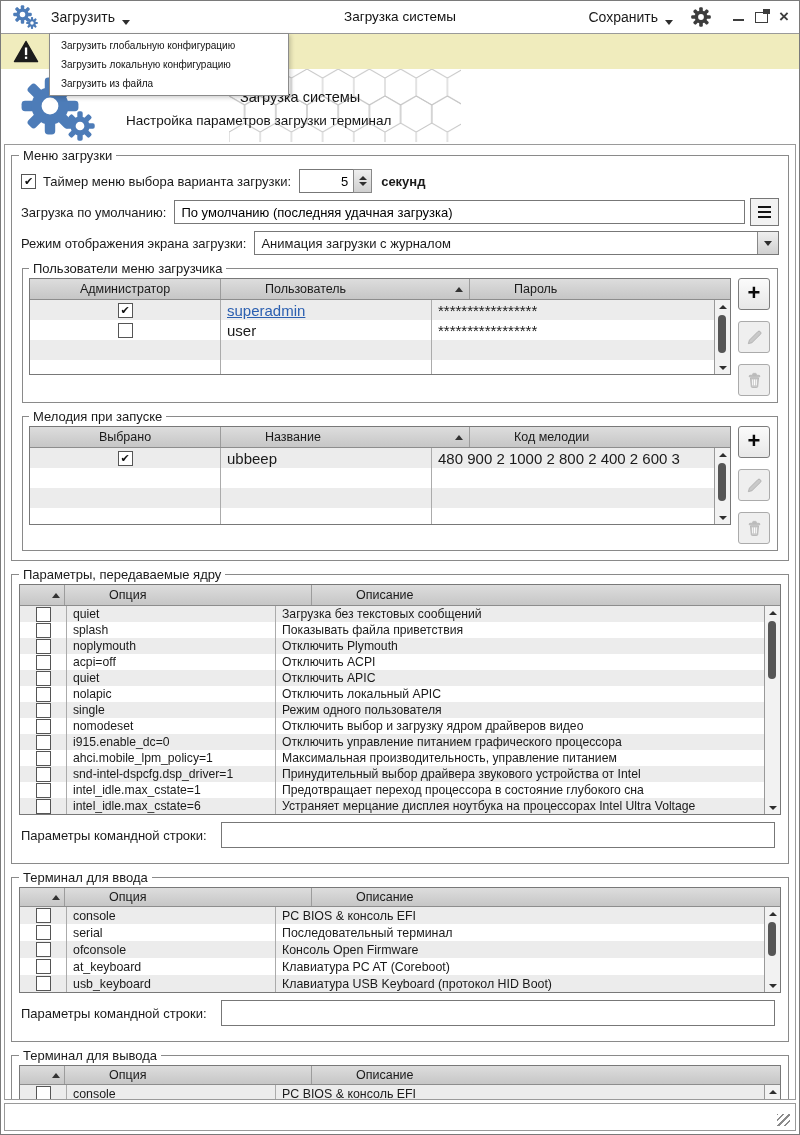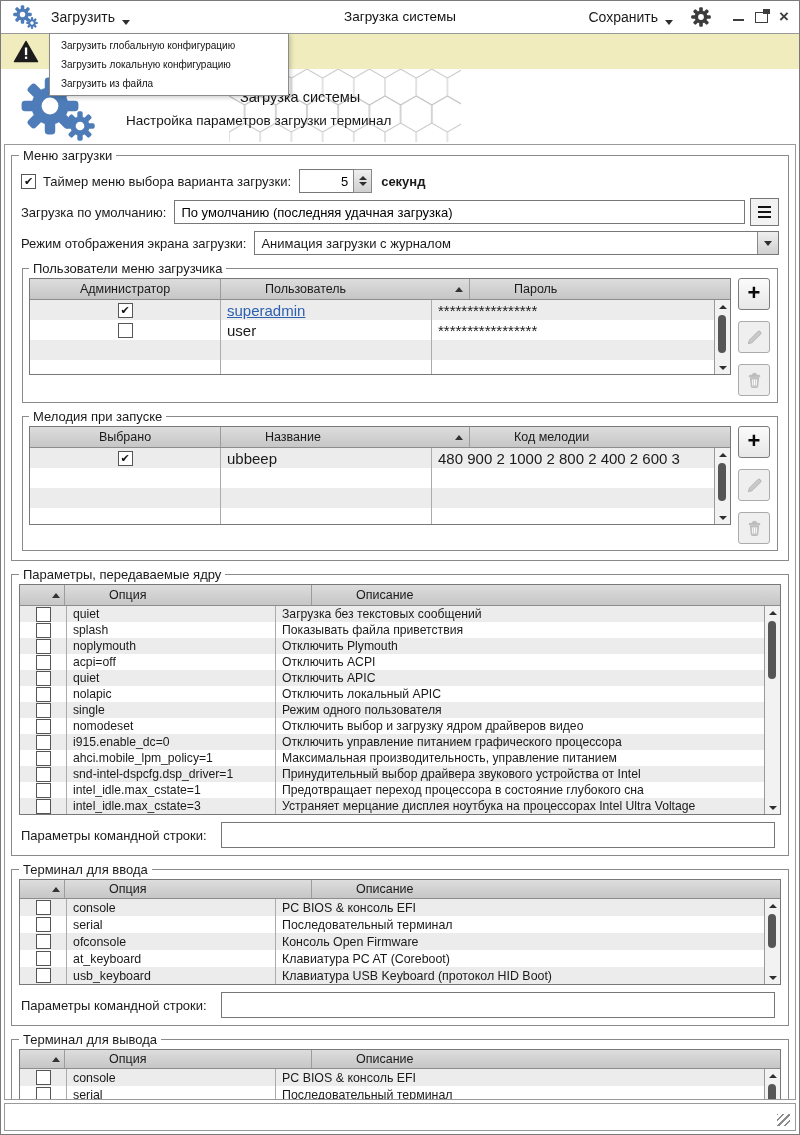--- a/index.html
+++ b/index.html
@@ -86,21 +86,21 @@
 
   .vscroll{width:15px;flex:none;border-left:1px solid #999;background:#f2f2f2;display:flex;flex-direction:column;align-items:center;}
   .sb-btn{height:13px;width:100%;display:flex;align-items:center;justify-content:center;}
   .sb-track{flex:1;width:100%;position:relative;}
   .sb-thumb{position:absolute;left:3px;width:8px;border-radius:4px;background:#565656;}
 
   .side-btns{width:34px;flex:none;display:flex;flex-direction:column;align-items:center;gap:11px;margin-left:6px;}
   .tool-btn{width:30px;height:30px;border:1px solid #7c7c7c;border-radius:3px;background:linear-gradient(#fbfbfb,#e7e7e7);display:flex;align-items:center;justify-content:center;}
   .tool-btn.disabled{border-color:#ababab;background:#efefef;}
   .plus{font-size:22px;font-weight:700;line-height:1;color:#0a0a0a;margin-top:-2px;}
-  .cmd-row{display:flex;align-items:center;margin:7px 2px 0;}
+  .cmd-row{display:flex;align-items:center;margin:7px 2px 8px;}
   .cmd-row .lbl{width:200px;flex:none;}
   .cmd-input{flex:1;height:24px;border:1px solid #777;font:13px "Liberation Sans",sans-serif;padding:0 6px;margin-right:4px;}
 
   
   .status-bar{flex:none;height:26px;margin:3px 3px 3px;border:1px solid #9a9a9a;position:relative;background:#fff;}
   .grip{position:absolute;right:5px;bottom:4px;width:13px;height:12px;background:repeating-linear-gradient(-45deg,transparent 0 3px,#8a8a8a 3px 4.6px);}
   .hidden-defs{position:absolute;width:0;height:0;overflow:hidden;}
 </style>
 </head>
 <body>
@@ -472,21 +472,21 @@
                 <div class="td c-cb">
                   <span class="cb" data-checked="false"></span>
                 </div>
                 <div class="td c-opt">intel_idle.max_cstate=1</div>
                 <div class="td last">Предотвращает переход процессора в состояние глубокого сна</div>
               </div>
             <div class="tr tr-k">
                 <div class="td c-cb">
                   <span class="cb" data-checked="false"></span>
                 </div>
-                <div class="td c-opt">intel_idle.max_cstate=3</div>
+                <div class="td c-opt">intel_idle.max_cstate=6</div>
                 <div class="td last">Устраняет мерцание дисплея ноутбука на процессорах Intel Ultra Voltage</div>
               </div>
           </div>
           <div class="vscroll">
             <span class="sb-btn">
                 <span class="tri-up-s"></span>
               </span>
             <span class="sb-track">
                 <span class="sb-thumb" style="top:2px;height:58px;"></span>
               </span>

